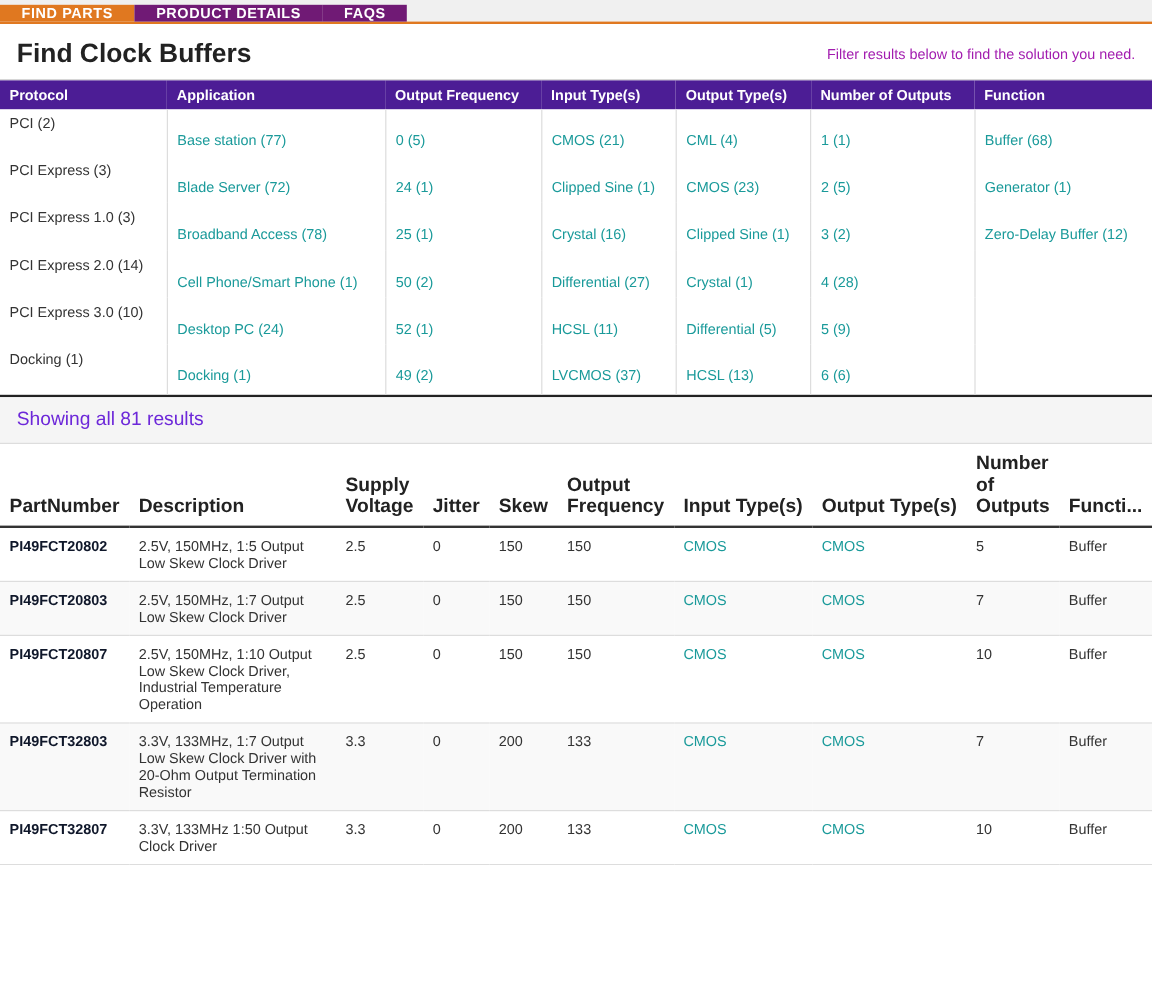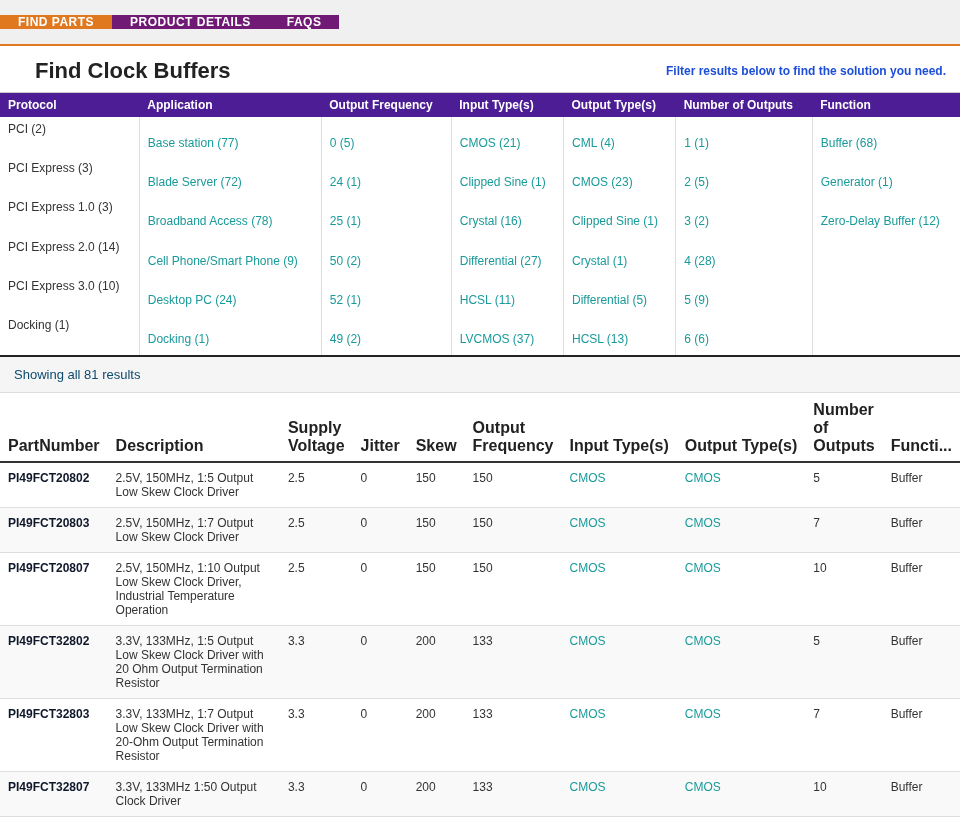--- a/index.html
+++ b/index.html
@@ -1,24 +1,24 @@
 <!DOCTYPE html>
 <html><head>
   <meta charset="utf-8">
   <style>
     * { margin: 0; padding: 0; box-sizing: border-box; }
     body { font-family: Arial, sans-serif; font-size: 12px; background: #fff; color: #333; }
 
     
     .nav-bar {
       display: flex;
-      align-items: center;
+      align-items: flex-end;
       background: #f0f0f0;
       border-bottom: 2px solid #e07820;
-      height: 46px;
+      height: 20px;
     }
     .nav-tab {
       padding: 0 18px;
       display: flex;
       align-items: center;
       font-size: 12px;
       font-weight: bold;
       cursor: pointer;
       text-transform: uppercase;
       letter-spacing: 0.5px;
@@ -33,22 +33,22 @@
     }
 
     
     .page-header {
       display: flex;
       justify-content: space-between;
       align-items: center;
       padding: 12px 14px 8px 14px;
       border-bottom: 1px solid #ccc;
     }
-    .page-title { font-size: 22px; font-weight: bold; color: #222; margin-left: 21px; }
-    .filter-hint { font-size: 12px; color: #1d4ed8; font-weight: bold; }
+    .page-title { font-size: 22px; font-weight: bold; color: #222; }
+    .filter-hint { font-size: 12px; color: #a21caf; }
 
     
     .filter-section {
       border-bottom: 2px solid #222;
     }
     .filter-table {
       width: 100%;
       border-collapse: collapse;
     }
     .filter-table th {
@@ -67,22 +67,22 @@
       border-right: 1px solid #ddd;
     }
     .filter-table td:last-child { border-right: none; }
     .filter-table tr:last-child td { padding-bottom: 6px; }
     .filter-link { color: #1a9a9a; text-decoration: none; cursor: pointer; display: block; line-height: 1.6; margin-top: 14px; }
     .filter-text { color: #333; display: block; line-height: 1.6; }
 
     
     .results-info {
       padding: 10px 14px;
-      font-size: 13px;
-      color: #0c4a6e;
+      font-size: 16px;
+      color: #6d28d9;
       background: #f5f5f5;
       border-bottom: 1px solid #ddd;
     }
 
     
     .results-table {
       width: 100%;
       border-collapse: collapse;
     }
     .results-table thead tr {
@@ -215,21 +215,21 @@
           </td>
           <td>
             <a class="filter-link">Zero-Delay Buffer (12)</a>
           </td>
         </tr>
         <tr>
           <td>
             <span class="filter-text">PCI Express 2.0 (14)</span>
           </td>
           <td>
-            <a class="filter-link">Cell Phone/Smart Phone (9)</a>
+            <a class="filter-link">Cell Phone/Smart Phone (1)</a>
           </td>
           <td>
             <a class="filter-link">50 (2)</a>
           </td>
           <td>
             <a class="filter-link">Differential (27)</a>
           </td>
           <td>
             <a class="filter-link">Crystal (1)</a>
           </td>
@@ -335,32 +335,20 @@
           <td>2.5</td>
           <td>0</td>
           <td>150</td>
           <td>150</td>
           <td><a class="input-link">CMOS</a></td>
           <td><a class="input-link">CMOS</a></td>
           <td>10</td>
           <td>Buffer</td>
         </tr>
         <tr>
-          <td><a class="part-link">PI49FCT32802</a></td>
-          <td>3.3V, 133MHz, 1:5 Output Low Skew Clock Driver with 20 Ohm Output Termination Resistor</td>
-          <td>3.3</td>
-          <td>0</td>
-          <td>200</td>
-          <td>133</td>
-          <td><a class="input-link">CMOS</a></td>
-          <td><a class="input-link">CMOS</a></td>
-          <td>5</td>
-          <td>Buffer</td>
-        </tr>
-        <tr>
           <td><a class="part-link">PI49FCT32803</a></td>
           <td>3.3V, 133MHz, 1:7 Output Low Skew Clock Driver with 20-Ohm Output Termination Resistor</td>
           <td>3.3</td>
           <td>0</td>
           <td>200</td>
           <td>133</td>
           <td><a class="input-link">CMOS</a></td>
           <td><a class="input-link">CMOS</a></td>
           <td>7</td>
           <td>Buffer</td>

